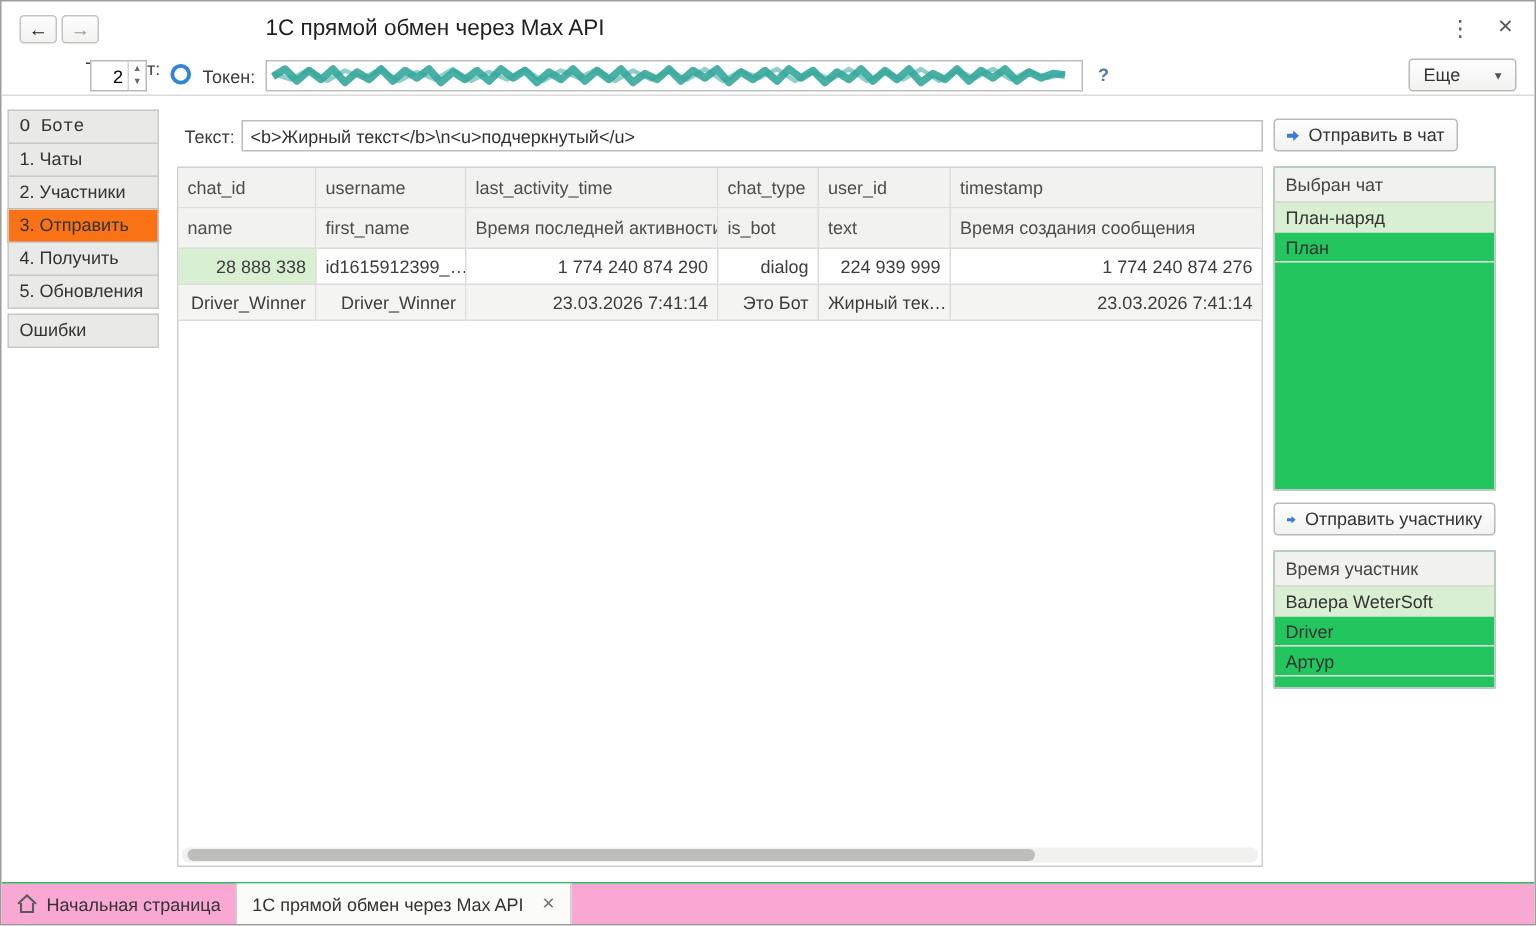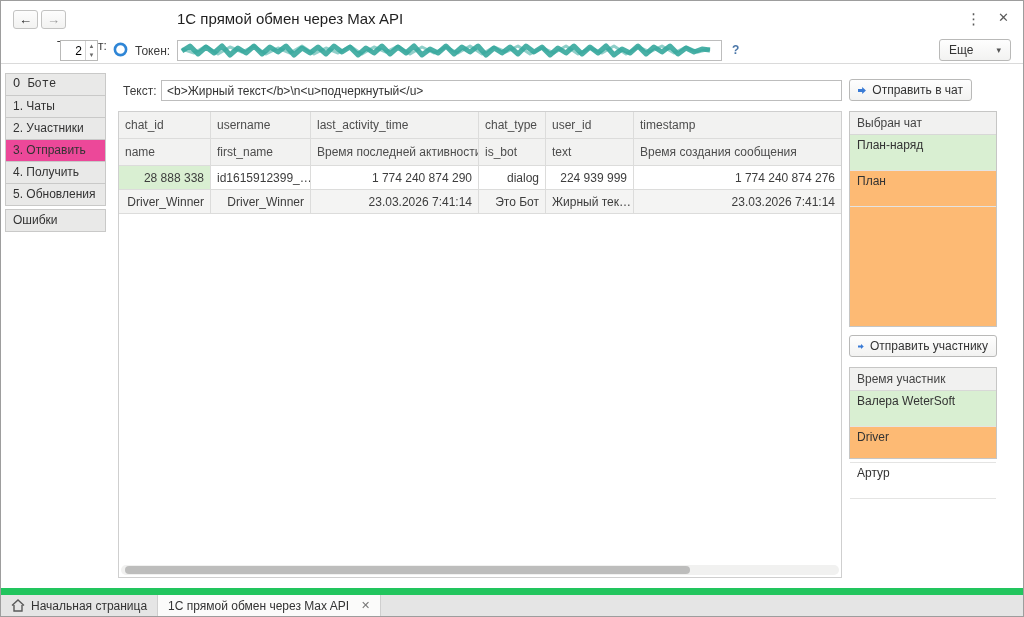--- a/index.html
+++ b/index.html
@@ -27,21 +27,21 @@
   .token-field { position:absolute; left:176px; top:39px; width:545px; height:21px; border:1px solid #bdbdbd; background:#fff; overflow:hidden; }
   .help-link { position:absolute; left:731px; top:42px; color:#4a76a8; font-weight:bold; cursor:pointer; }
   .more-btn { position:absolute; right:12px; top:38px; height:22px; padding:0 9px; border:1px solid #b9b9b8; border-radius:3px; background:linear-gradient(#fefefe,#f2f2f1); display:flex; align-items:center; gap:23px; cursor:pointer; }
   .more-btn .caret { font-size:9px; color:#555; }
   .hr-top { position:absolute; left:0; top:62px; width:100%; height:0; border-top:1px solid #dadada; }
 
   
   .sidebar { position:absolute; left:4px; top:72px; width:101px; }
   .vtab { height:23px; line-height:21px; padding-left:7px; background:#e9e9e8; border:1px solid #c9c9c8; margin-top:-1px; color:#333; cursor:pointer; position:relative; }
   .vtab:first-child { margin-top:0;font-family:Liberation Mono, monospace; }
-  .vtab.active { background:#ec4899; z-index:2; }
+  .vtab.active { background:#f97316; z-index:2; }
   .vtab.gap { margin-top:3px; }
 
   
   .text-lbl { left:122px; top:83px; }
   .text-input { position:absolute; left:160px; top:79px; width:681px; height:21px; border:1px solid #bdbdbd; padding:0 5px; font:inherit; color:#333; outline:none; }
 
   
   .tblwrap { position:absolute; left:117px; top:110px; width:724px; height:467px; border:1px solid #cfcfcf; background:#fff; }
   .tbl { display:grid; grid-template-columns:92px 100px 168px 67px 88px 207px; }
   .tbl > div { border-right:1px solid #dcdcdb; border-bottom:1px solid #dcdcdb; padding:0 6px; display:flex; align-items:center; overflow:hidden; white-space:nowrap; }
@@ -51,29 +51,29 @@
   .ar { justify-content:flex-end; }
   .sel { background:#d9efd2; }
   .alt { background:#f4f4f3; }
   .hscroll { position:absolute; left:2px; right:2px; bottom:2px; height:10px; background:#f1f1f0; border-radius:5px; }
   .hthumb { position:absolute; left:4px; top:1px; height:8px; width:565px; background:#bdbdbc; border-radius:4px; cursor:pointer; }
 
   
   .btn { position:absolute; height:22px; padding:0 8px; border:1px solid #b9b9b8; border-radius:3px; background:linear-gradient(#fefefe,#f2f2f1); display:flex; align-items:center; gap:6px; color:#333; cursor:pointer; white-space:nowrap; }
   .send-chat { left:848px; top:78px; width:123px; }
   .send-member { left:848px; top:334px; width:148px; }
-  .list { position:absolute; left:848px; width:148px; border:1px solid #c6c6c5; background:#fdba74; }
+  .list { position:absolute; left:848px; width:148px; border:1px solid #c6c6c5; background:#22c55e; }
   .chat-list { top:110px; height:216px; }
   .member-list { top:366px; height:92px; }
   .list-header { height:23px; line-height:22px; padding:0 7px; background:#f1f1f0; border-bottom:1px solid #d8d8d7; color:#444; }
-  .list-item { height:36px; line-height:21px; padding:0 7px; border-bottom:1px solid #e4e4e3; color:#333; cursor:pointer; }
+  .list-item { height:20px; line-height:21px; padding:0 7px; border-bottom:1px solid #e4e4e3; color:#333; cursor:pointer; }
   .list-item.sel { background:#d9efd2; }
 
   
-  .taskbar { position:absolute; left:0; bottom:0; width:100%; height:28px; background:#e5e5e5; border-top:7px solid #22c55e; display:flex; }
+  .taskbar { position:absolute; left:0; bottom:0; width:100%; height:28px; background:#f9a8d4; border-top:1px solid #22c55e; display:flex; }
   .task-tab { display:flex; align-items:center; gap:6px; padding:0 10px; border-right:1px solid #cfcfcf; color:#333; cursor:pointer; }
   .task-tab.active { background:#fbfbfa; }
   .task-tab .tclose { color:#777; font-size:11px; margin-left:6px; cursor:pointer; }
 </style>
 </head>
 <body>
 
 <div class="window">
 
   <div class="navbtn back">

